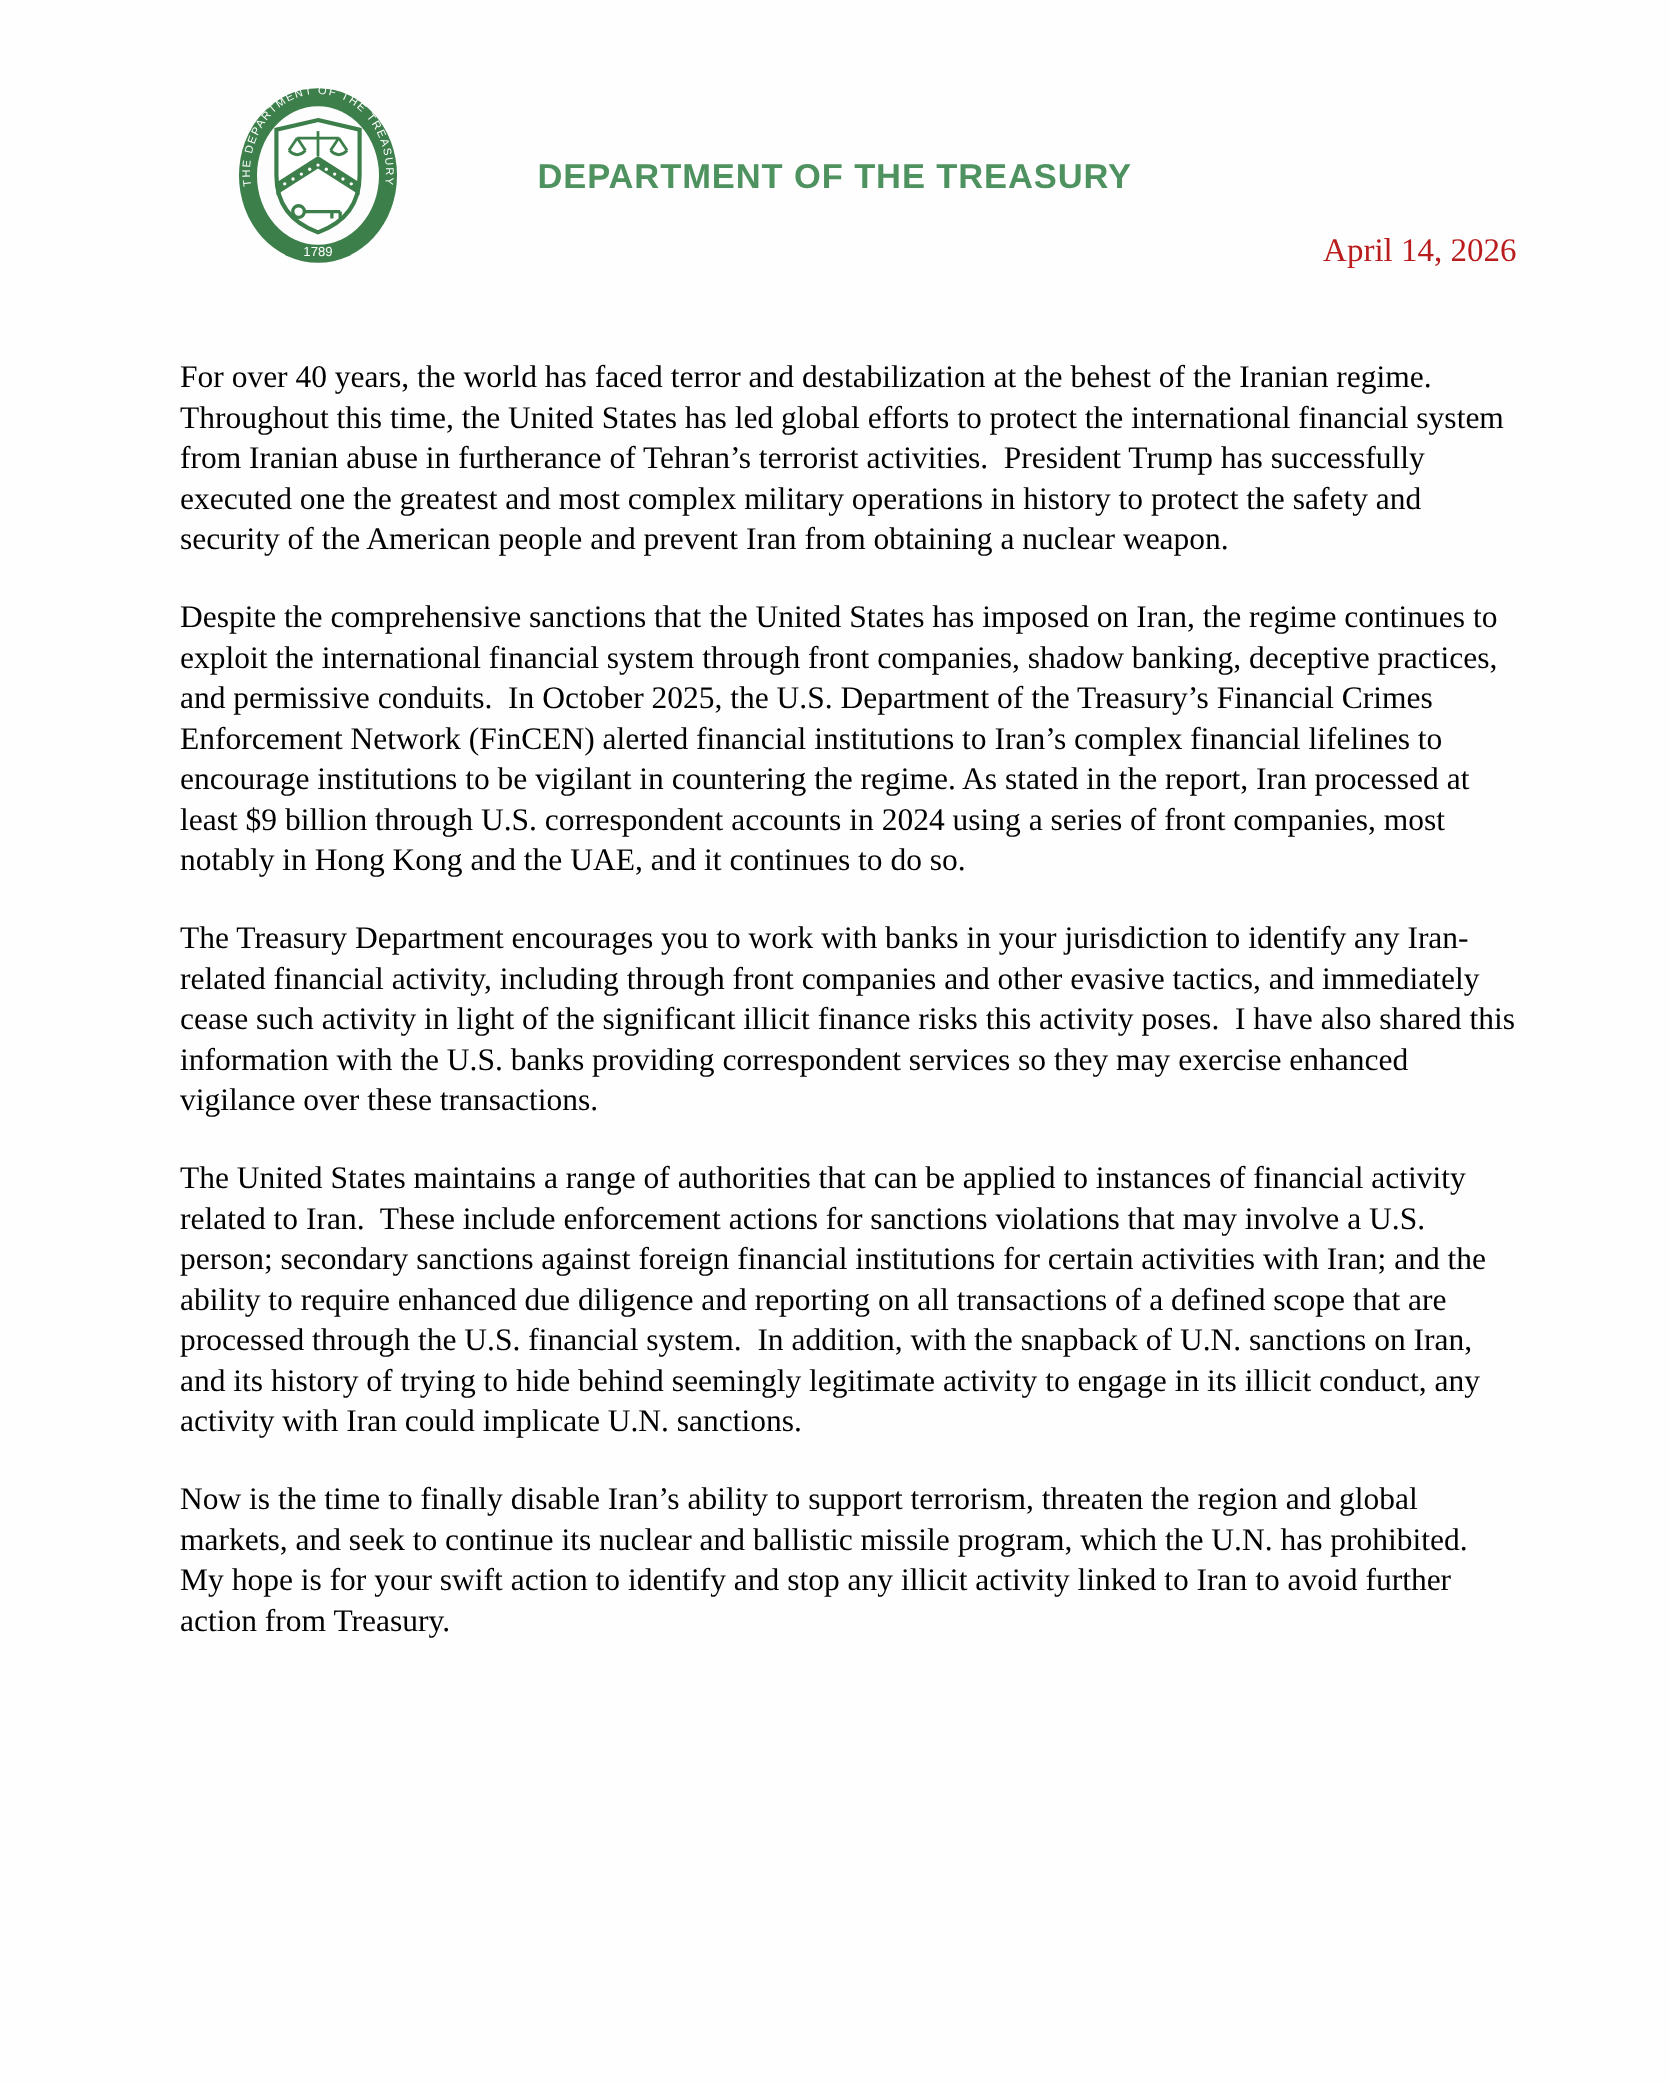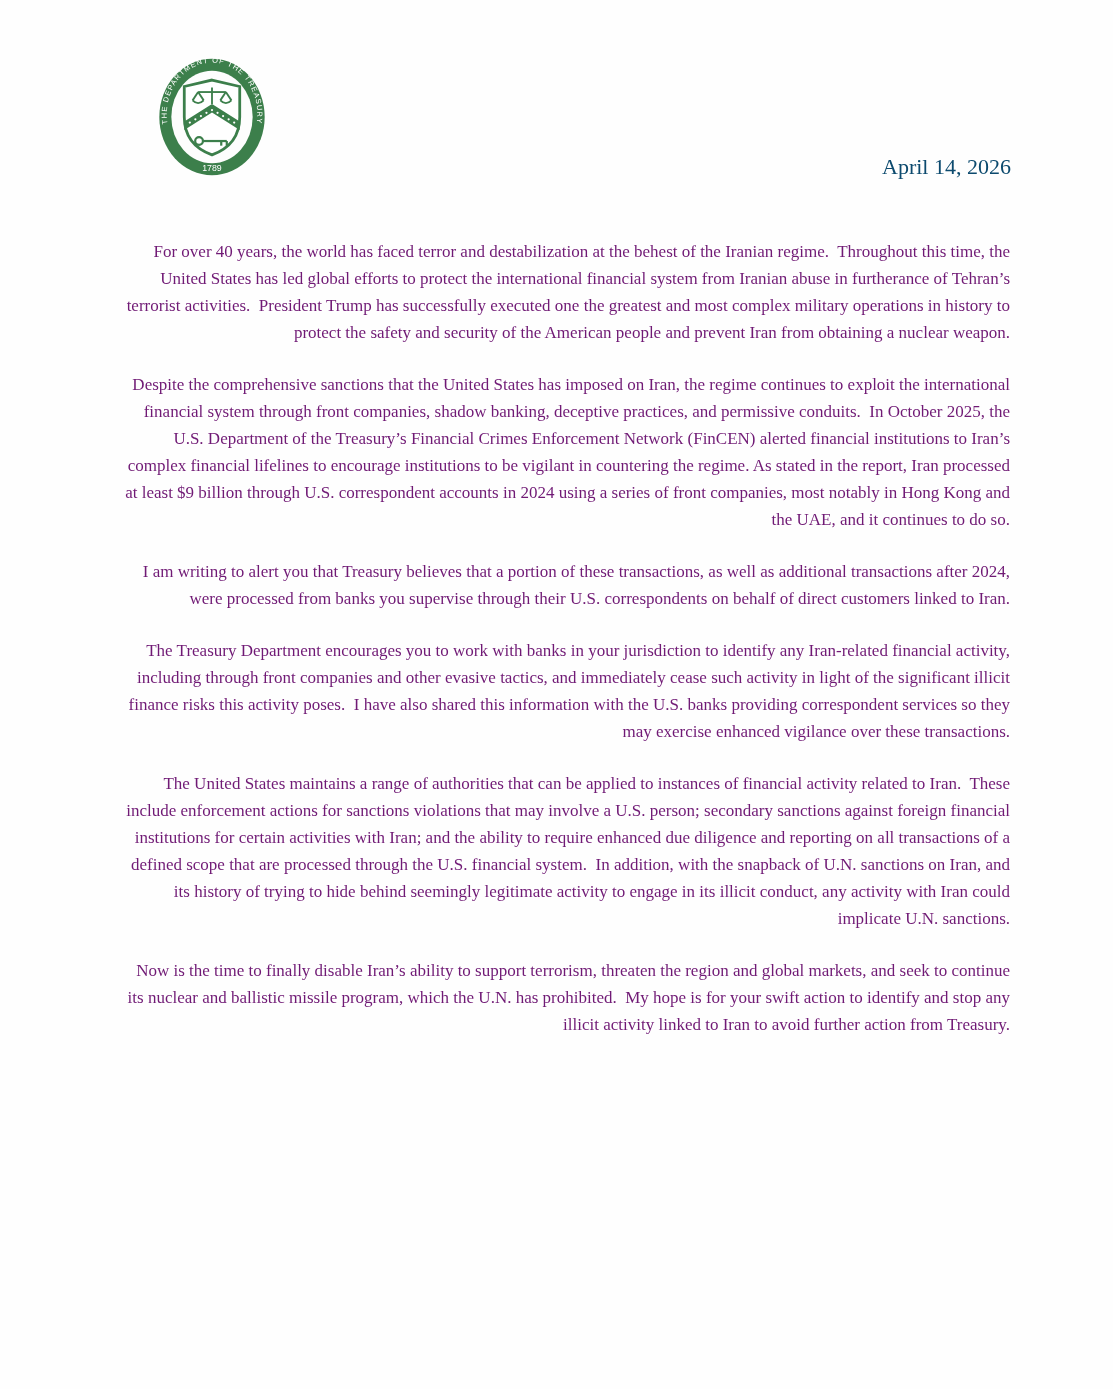--- a/index.html
+++ b/index.html
@@ -46,33 +46,33 @@
   .agency-address {
     font-size: 16.5px;
     letter-spacing: 0.4px;
     margin-top: 3px;
   }
   .date {
     position: absolute;
     top: 154px;
     right: 102px;
     font-size: 22px;
-    color: #0c4a6e;
+    color: #b91c1c;
   }
   .letter-body {
     width: 890px;
     margin-left: 120px;
   }
   .letter-body p {
-    font-size: 17px;
+    font-size: 21px;
     line-height: 27px;
     margin-bottom: 25px;
-    text-align: right;
+    text-align: left;
     white-space: pre-wrap;
-    color: #701a75;
+    color: #000000;
   }
 </style>
 </head>
 <body>
 
 <div class="page">
 
   <header class="letterhead">
 
     <div class="seal">
@@ -118,28 +118,28 @@
         <g stroke="#3c7f4b" stroke-width="2.4" fill="none">
           <circle cx="46" cy="92" r="4.2"></circle>
           <line x1="50" y1="92" x2="76" y2="92"></line>
           <line x1="70" y1="92" x2="70" y2="97"></line>
           <line x1="76" y1="92" x2="76" y2="97"></line>
         </g>
       </svg>
     </div>
 
     <div class="agency-block">
+      <div class="agency-name">DEPARTMENT OF THE TREASURY</div>
     </div>
 
     <div class="date">April 14, 2026</div>
 
   </header>
 
   <main class="letter-body">
     <p>For over 40 years, the world has faced terror and destabilization at the behest of the Iranian regime.  Throughout this time, the United States has led global efforts to protect the international financial system from Iranian abuse in furtherance of Tehran’s terrorist activities.  President Trump has successfully executed one the greatest and most complex military operations in history to protect the safety and security of the American people and prevent Iran from obtaining a nuclear weapon.</p>
     <p>Despite the comprehensive sanctions that the United States has imposed on Iran, the regime continues to exploit the international financial system through front companies, shadow banking, deceptive practices, and permissive conduits.  In October 2025, the U.S. Department of the Treasury’s Financial Crimes Enforcement Network (FinCEN) alerted financial institutions to Iran’s complex financial lifelines to encourage institutions to be vigilant in countering the regime. As stated in the report, Iran processed at least $9 billion through U.S. correspondent accounts in 2024 using a series of front companies, most notably in Hong Kong and the UAE, and it continues to do so.</p>
-    <p>I am writing to alert you that Treasury believes that a portion of these transactions, as well as additional transactions after 2024, were processed from banks you supervise through their U.S. correspondents on behalf of direct customers linked to Iran.</p>
     <p>The Treasury Department encourages you to work with banks in your jurisdiction to identify any Iran-related financial activity, including through front companies and other evasive tactics, and immediately cease such activity in light of the significant illicit finance risks this activity poses.  I have also shared this information with the U.S. banks providing correspondent services so they may exercise enhanced vigilance over these transactions.</p>
     <p>The United States maintains a range of authorities that can be applied to instances of financial activity related to Iran.  These include enforcement actions for sanctions violations that may involve a U.S. person; secondary sanctions against foreign financial institutions for certain activities with Iran; and the ability to require enhanced due diligence and reporting on all transactions of a defined scope that are processed through the U.S. financial system.  In addition, with the snapback of U.N. sanctions on Iran, and its history of trying to hide behind seemingly legitimate activity to engage in its illicit conduct, any activity with Iran could implicate U.N. sanctions.</p>
     <p>Now is the time to finally disable Iran’s ability to support terrorism, threaten the region and global markets, and seek to continue its nuclear and ballistic missile program, which the U.N. has prohibited.  My hope is for your swift action to identify and stop any illicit activity linked to Iran to avoid further action from Treasury.</p>
   </main>
 
 </div>
 
 </body></html>

